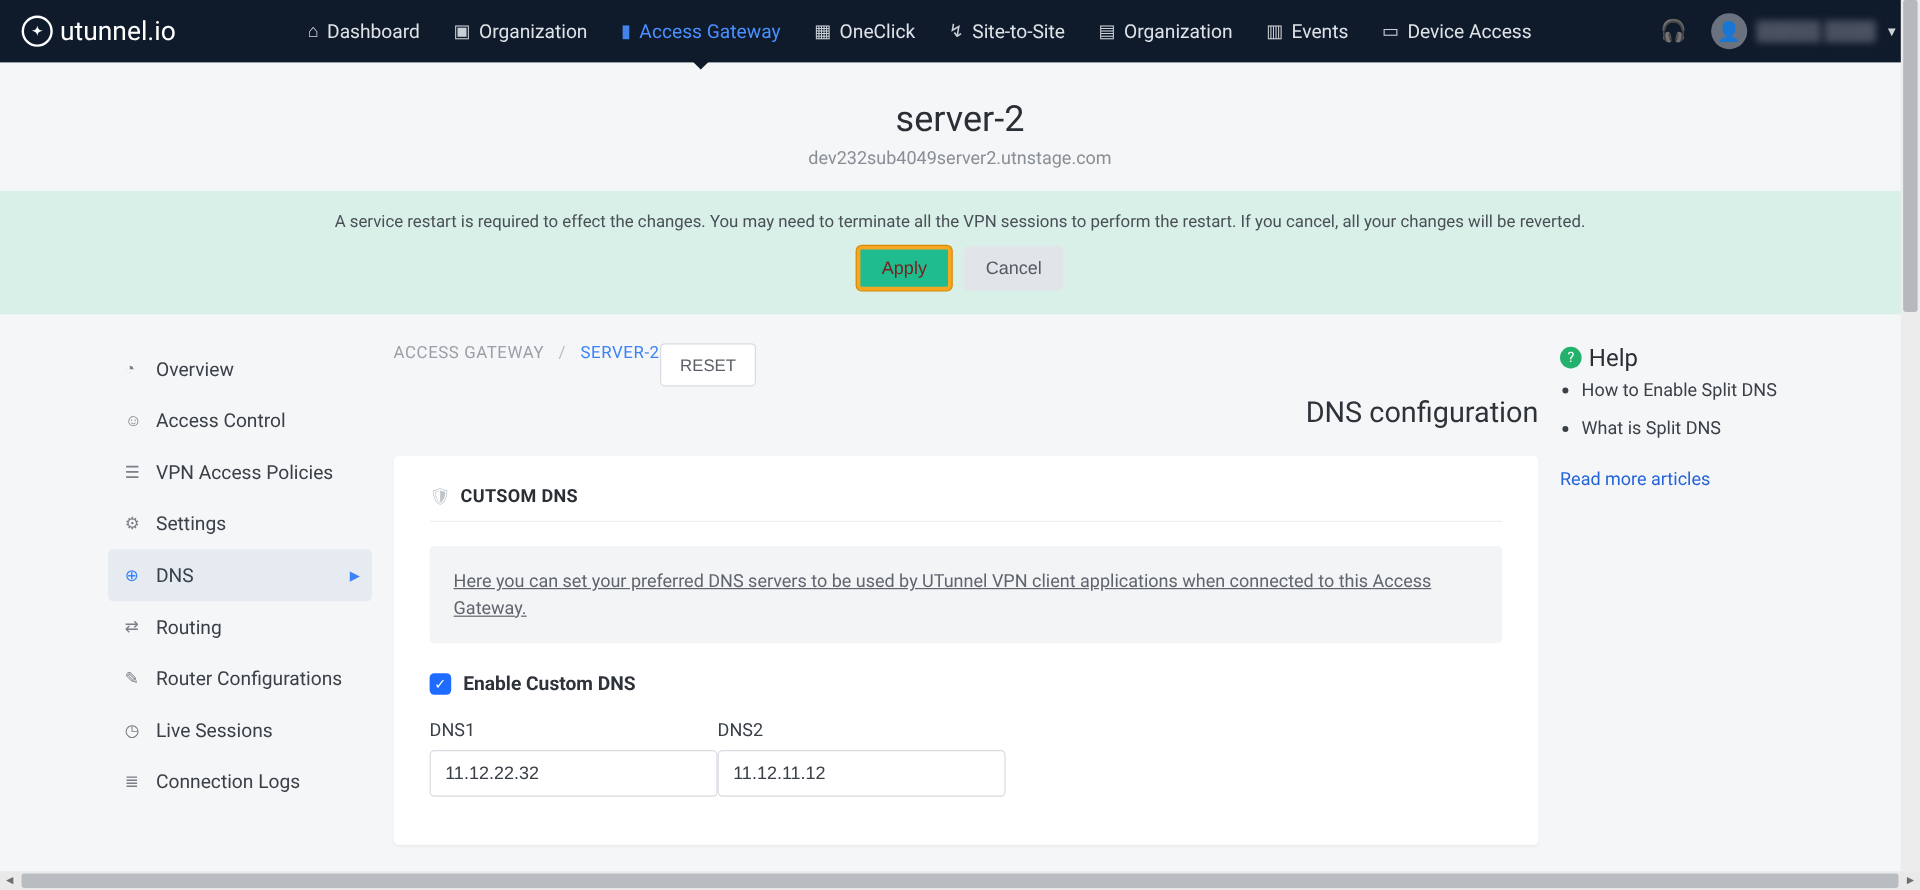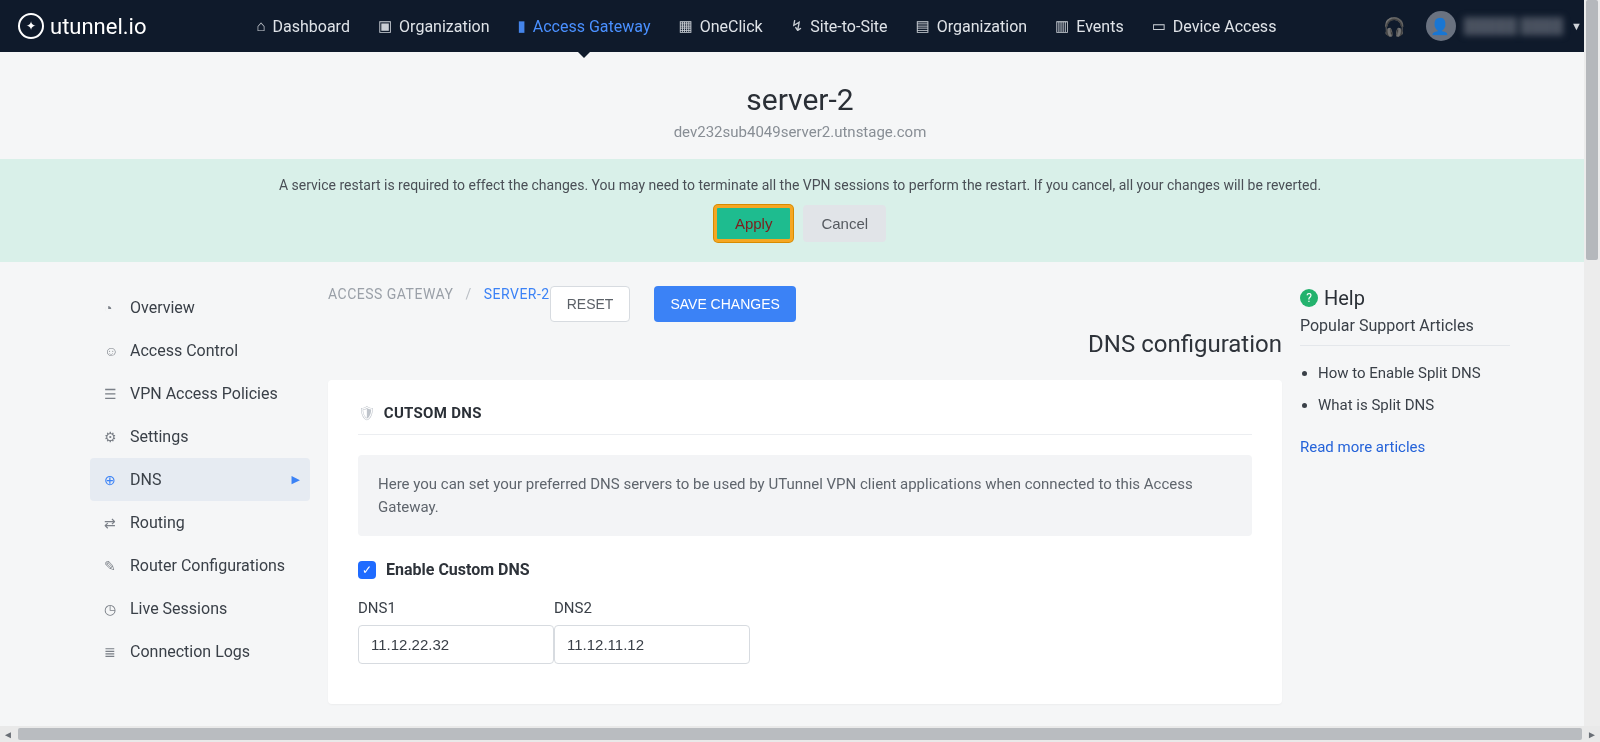--- a/index.html
+++ b/index.html
@@ -256,20 +256,21 @@
   letter-spacing: 0.3px;
 }
 .info-box {
   background: #f3f4f6;
   border-radius: 4px;
   padding: 18px 20px;
   font-size: 15px;
   color: #5f656d;
   line-height: 1.5;
   margin-bottom: 24px;
+  text-decoration: underline;
 }
 .checkbox-row {
   display: flex;
   align-items: center;
   gap: 10px;
   margin-bottom: 20px;
 }
 .checkbox {
   width: 18px;
   height: 18px;
@@ -293,21 +294,21 @@
 .field {
   display: flex;
   flex-direction: column;
   gap: 8px;
 }
 .field-label {
   font-size: 15px;
   color: #3a4048;
 }
 .field-input {
-  width: 196px;
+  width: 240px;
   padding: 10px 12px;
   border: 1px solid #d7dbe0;
   border-radius: 4px;
   font-size: 15px;
   color: #3a4048;
 }
 .help {
   width: 210px;
   flex-shrink: 0;
 }
@@ -497,21 +498,20 @@
 
   <div class="main">
     <div class="crumbs-row">
       <div class="crumbs">
         <span style="cursor:pointer;">ACCESS GATEWAY</span>
         <span class="sep">/</span>
         <span class="crumb-active">SERVER-2</span>
       </div>
       <div class="action-btns">
         <button class="btn-reset">RESET</button>
-        <button class="btn-save">SAVE CHANGES</button>
       </div>
     </div>
     <div class="section-title">DNS configuration</div>
 
     <div class="card">
       <div class="card-header">
         <span class="card-header-icon">🛡</span>
         <span class="card-header-title">CUTSOM DNS</span>
       </div>
       <div class="info-box">Here you can set your preferred DNS servers to be used by UTunnel VPN client applications when connected to this Access Gateway.</div>
@@ -530,21 +530,20 @@
         </div>
       </div>
     </div>
   </div>
 
   <div class="help">
     <div class="help-title">
       <span class="help-icon">?</span>
       <span>Help</span>
     </div>
-    <div class="help-sub">Popular Support Articles</div>
     <ul class="help-list">
       <li>How to Enable Split DNS</li>
       <li>What is Split DNS</li>
     </ul>
     <a class="help-more">Read more articles</a>
   </div>
 </div>
 
 <div class="right-scrollbar">
   <div class="right-thumb"></div>

